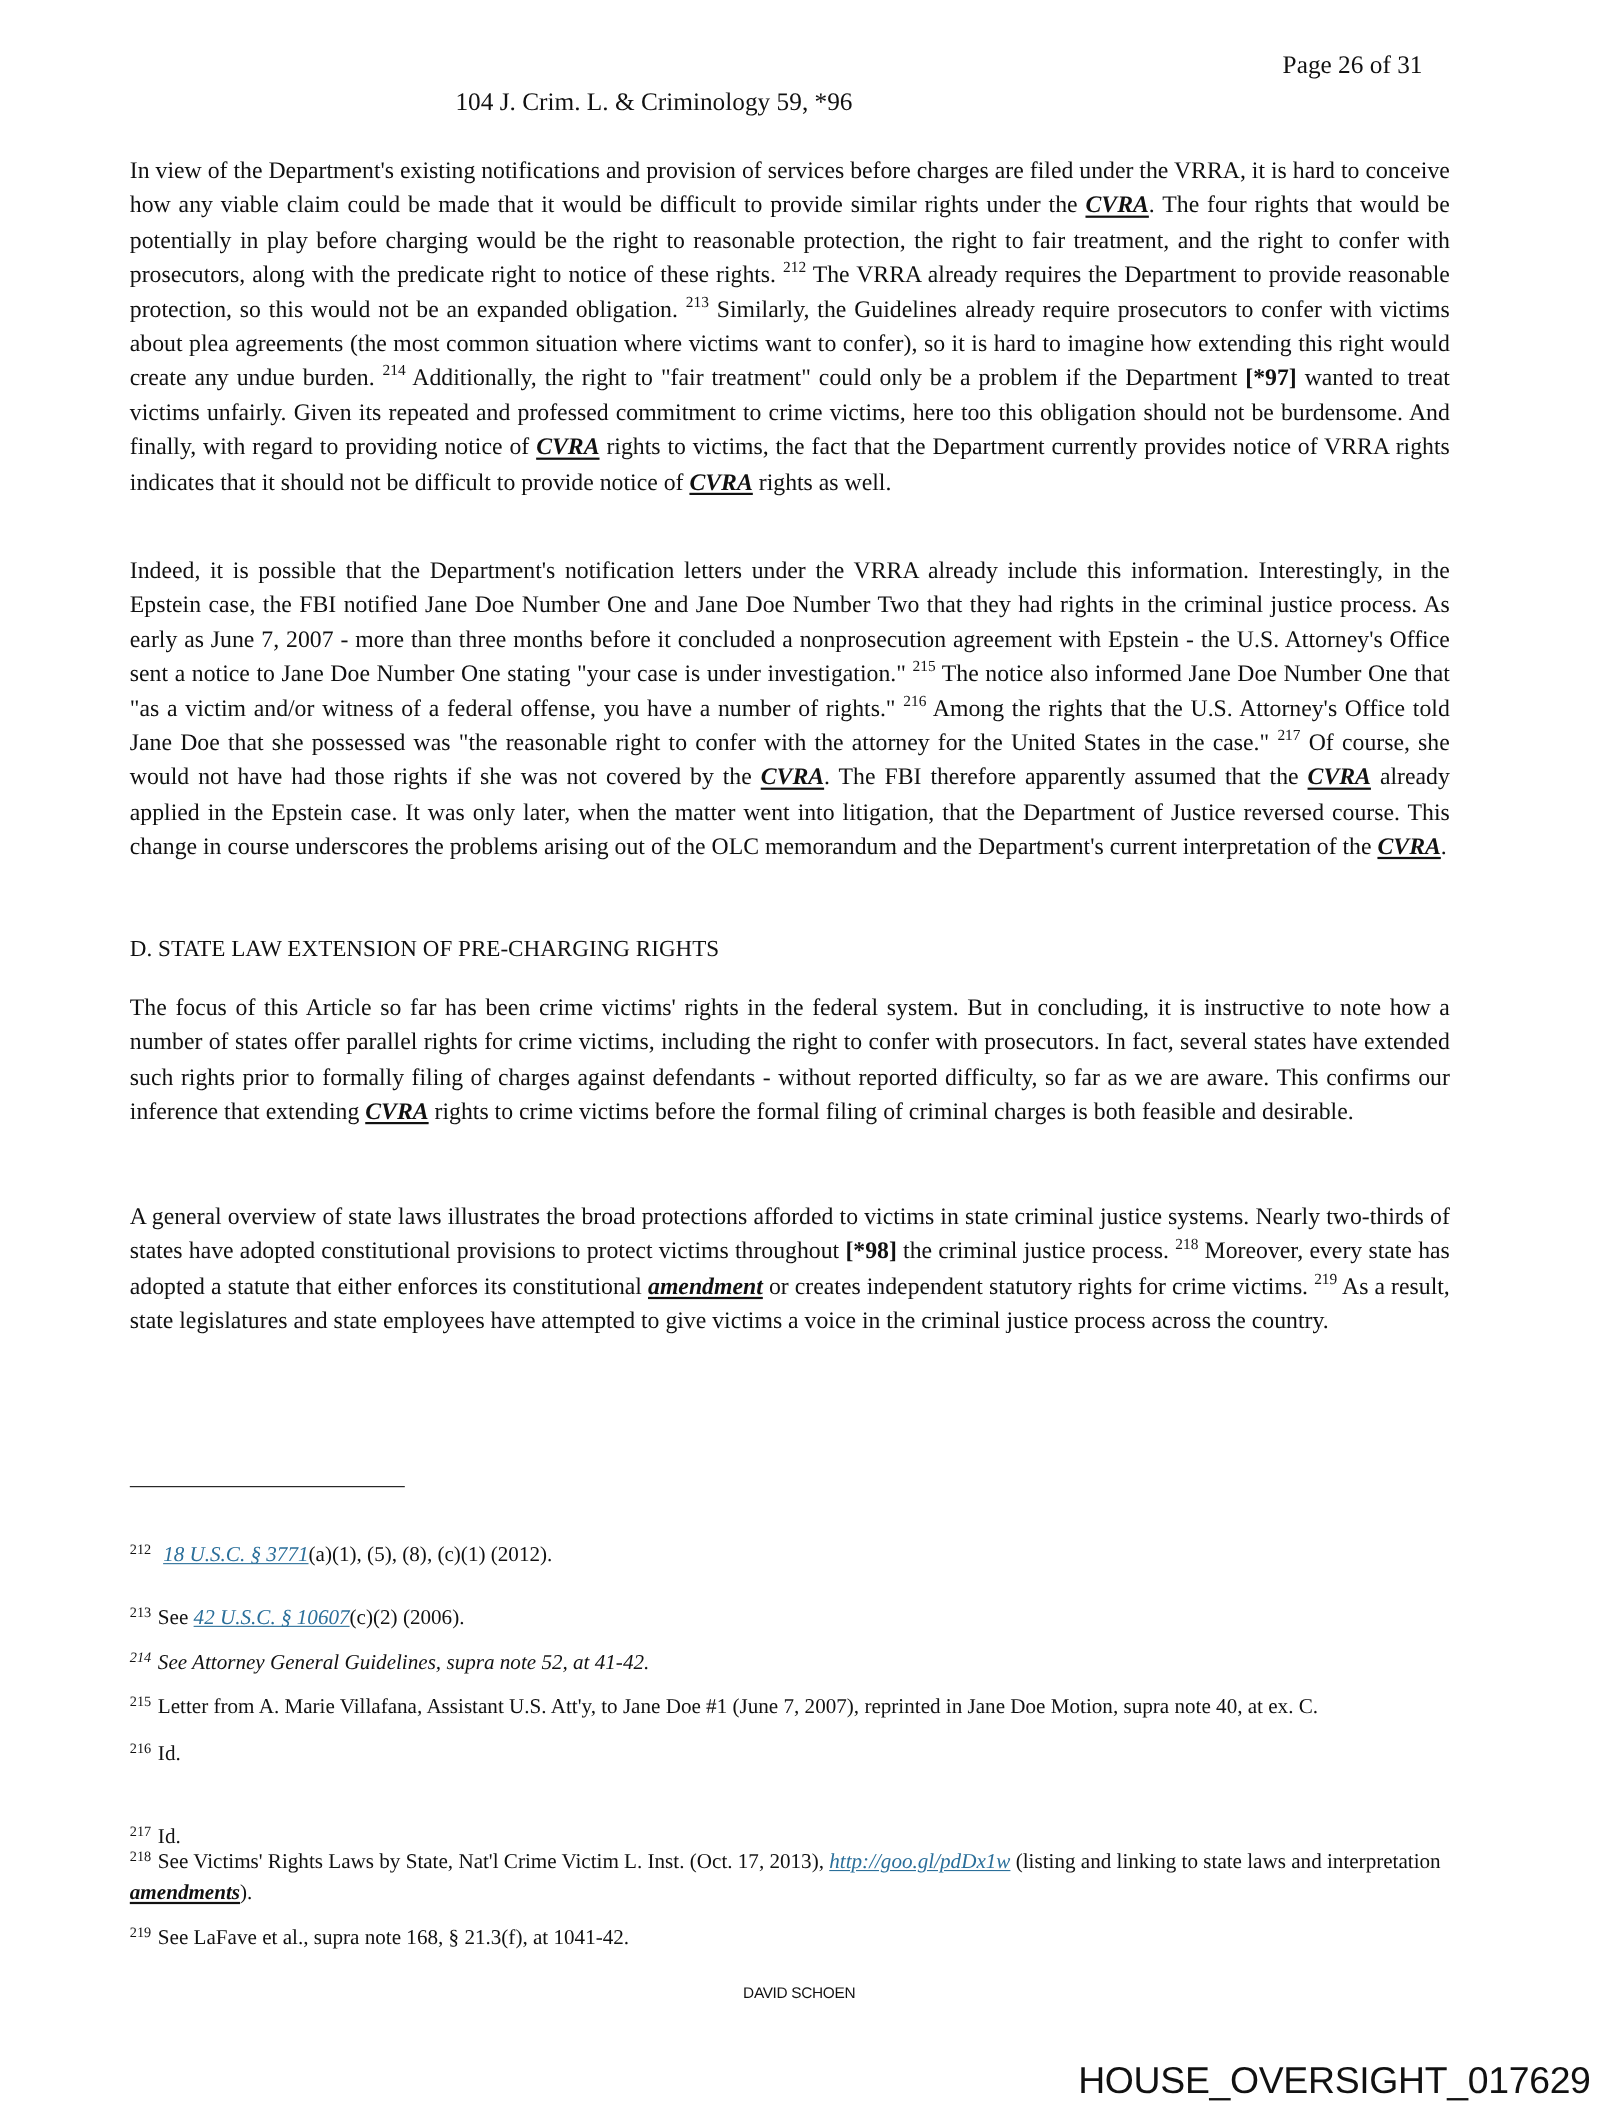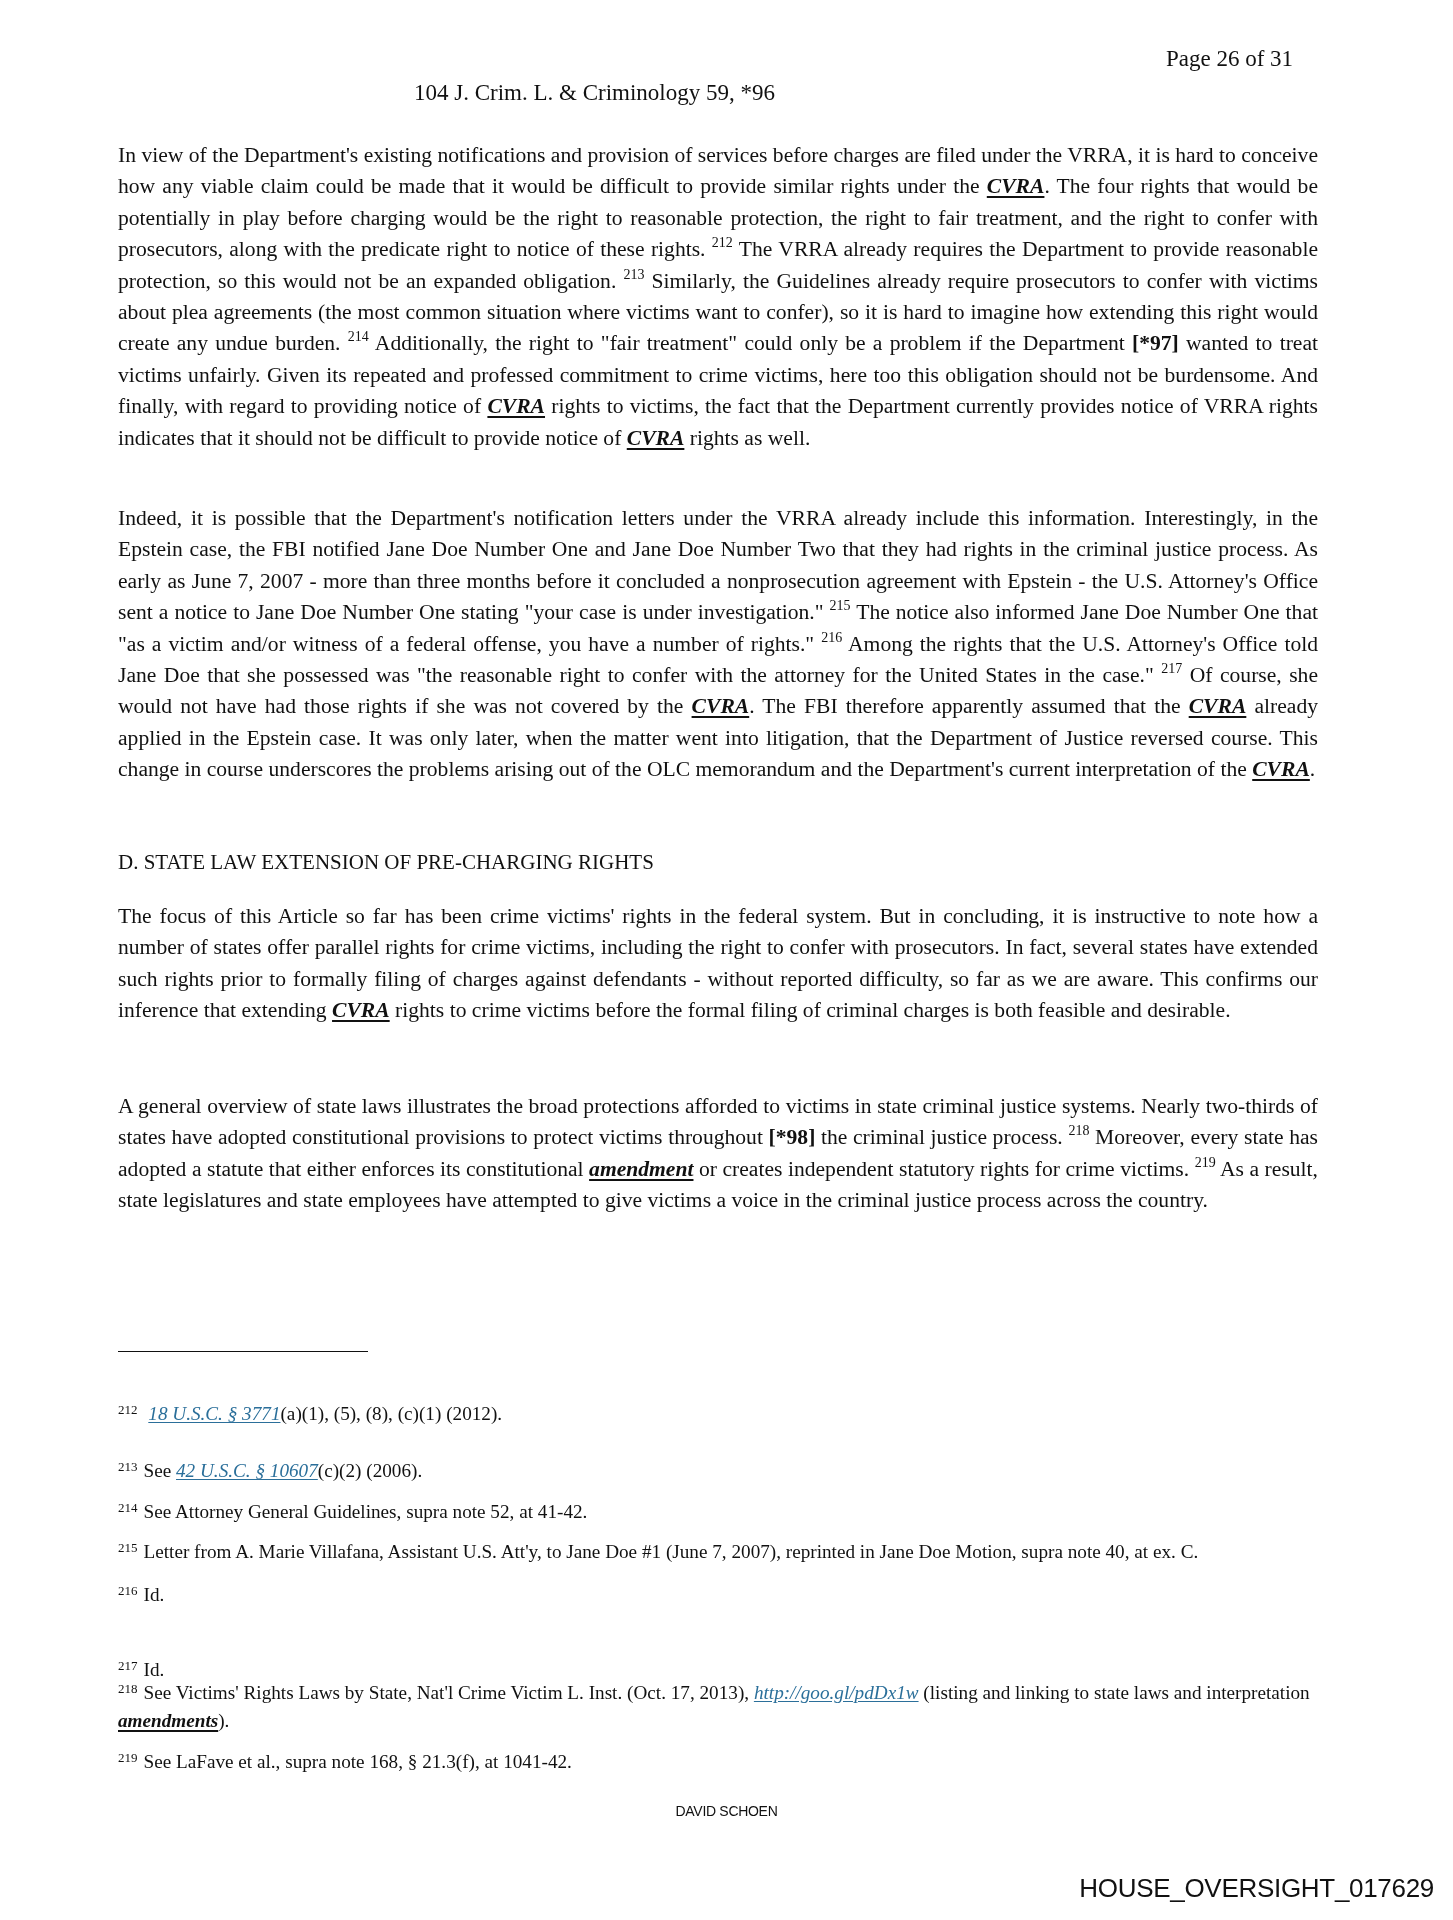--- a/index.html
+++ b/index.html
@@ -17,28 +17,28 @@
   #heading-d { left: 118px; top: 847px; font-size: 21px; line-height: 31.4px; margin: 0; font-weight: normal; }
   #para3 { top: 901px; }
   #para4 { top: 1091px; }
   #fn-rule { left: 118px; top: 1351px; width: 250px; height: 0; border-top: 1.6px solid #111; }
   .fn { left: 118px; width: 1200px; font-size: 19.2px; line-height: 28px; margin: 0; }
   .fn .num { font-size: 13px; vertical-align: 6px; line-height: 0; margin-right: 6px; }
   .link { color: #2b6f9a; font-style: italic; text-decoration: underline; text-underline-offset: 2px; }
   .fn-em { font-weight: bold; font-style: italic; text-decoration: underline; text-decoration-thickness: 2px; text-underline-offset: 3px; }
   #fn212 { top: 1400px; }
   #fn213 { top: 1457px; }
-  #fn214 { top: 1498px; }
+  #fn214 { top: 1498px; font-style: italic; }
   #fn215 { top: 1538px; }
   #fn216 { top: 1581px; }
   #fn217 { top: 1656px; }
   #fn218 { top: 1679px; }
   #fn219 { top: 1748px; }
   #footer-name { left: 0; width: 1453px; text-align: center; top: 1803px; font-family: "Liberation Sans", "DejaVu Sans", sans-serif; font-size: 14px; letter-spacing: -0.3px; }
-  #bates { right: 19px; top: 1873px; font-family: "Liberation Sans", "DejaVu Sans", sans-serif; font-size: 26px; letter-spacing: -0.3px; }
+  #bates { right: 7px; top: 1873px; font-family: "Liberation Sans", "DejaVu Sans", sans-serif; font-size: 34px; letter-spacing: -0.3px; }
 </style>
 </head>
 <body>
 
 <div class="abs" id="page-number">Page 26 of 31</div>
 <div class="abs" id="running-head"><span>104 J. Crim. L. &amp; Criminology 59, *96</span></div>
 
 <p class="abs body-text" id="para1"><span> In view of the Department's existing notifications and provision of services before charges are filed under the VRRA, it is hard to conceive how any viable claim could be made that it would be difficult to provide similar rights under the </span><span class="cvra">CVRA</span><span>. The four rights that would be potentially in play before charging would be the right to reasonable protection, the right to fair treatment, and the right to confer with prosecutors, along with the predicate right to notice of these rights. </span><span class="sup">212</span><span> The VRRA already requires the Department to provide reasonable protection, so this would not be an expanded obligation. </span><span class="sup">213</span><span> Similarly, the Guidelines already require prosecutors to confer with victims about plea agreements (the most common situation where victims want to confer), so it is hard to imagine how extending this right would create any undue burden. </span><span class="sup">214</span><span> Additionally, the right to "fair treatment" could only be a problem if the Department </span><span class="pin">[*97]</span><span> wanted to treat victims unfairly. Given its repeated and professed commitment to crime victims, here too this obligation should not be burdensome. And finally, with regard to providing notice of </span><span class="cvra">CVRA</span><span> rights to victims, the fact that the Department currently provides notice of VRRA rights indicates that it should not be difficult to provide notice of </span><span class="cvra">CVRA</span><span> rights as well.</span></p>
 
 <p class="abs body-text" id="para2"><span>Indeed, it is possible that the Department's notification letters under the VRRA already include this information. Interestingly, in the Epstein case, the FBI notified Jane Doe Number One and Jane Doe Number Two that they had rights in the criminal justice process. As early as June 7, 2007 - more than three months before it concluded a nonprosecution agreement with Epstein - the U.S. Attorney's Office sent a notice to Jane Doe Number One stating "your case is under investigation." </span><span class="sup">215</span><span> The notice also informed Jane Doe Number One that "as a victim and/or witness of a federal offense, you have a number of rights." </span><span class="sup">216</span><span> Among the rights that the U.S. Attorney's Office told Jane Doe that she possessed was "the reasonable right to confer with the attorney for the United States in the case." </span><span class="sup">217</span><span> Of course, she would not have had those rights if she was not covered by the </span><span class="cvra">CVRA</span><span>. The FBI therefore apparently assumed that the </span><span class="cvra">CVRA</span><span> already applied in the Epstein case. It was only later, when the matter went into litigation, that the Department of Justice reversed course. This change in course underscores the problems arising out of the OLC memorandum and the Department's current interpretation of the </span><span class="cvra">CVRA</span><span>.</span></p>

